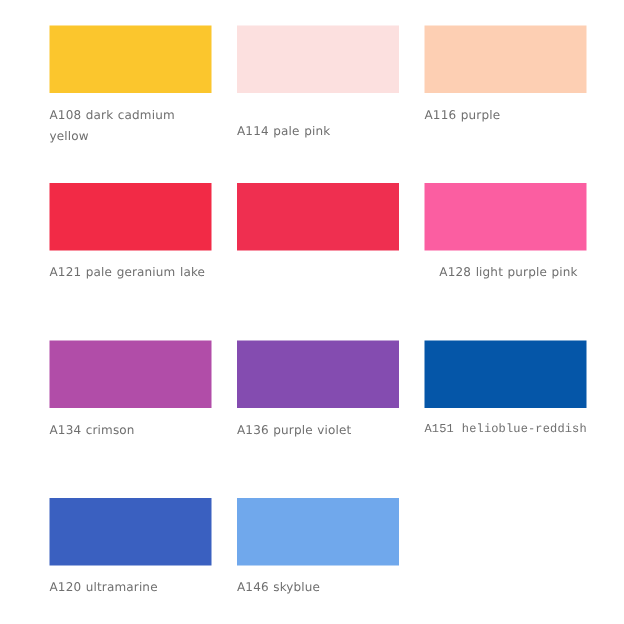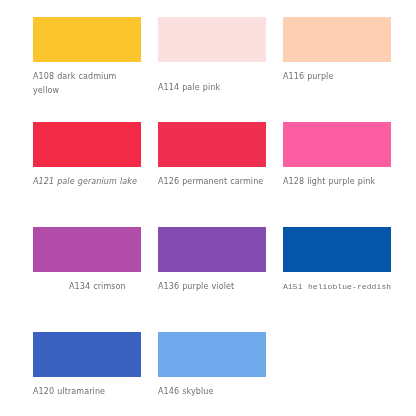--- a/index.html
+++ b/index.html
@@ -60,33 +60,32 @@
     <div class="swatch-cell">
       <div class="swatch-chip" style="background-color: rgb(252, 224, 223);"></div>
       <div class="swatch-label" style="color: rgb(111, 111, 111); margin-top: 19px;">A114 pale pink</div>
     </div>
     <div class="swatch-cell">
       <div class="swatch-chip" style="background-color: rgb(253, 207, 179);"></div>
       <div class="swatch-label" style="color: rgb(111, 111, 111);">A116 purple</div>
     </div>
     <div class="swatch-cell">
       <div class="swatch-chip" style="background-color: rgb(242, 42, 70);"></div>
-      <div class="swatch-label" style="color: rgb(111, 111, 111); font-style: italic;">A121 pale geranium lake</div>
+      <div class="swatch-label" style="color: rgb(111, 111, 111);">A121 pale geranium lake</div>
     </div>
     <div class="swatch-cell">
       <div class="swatch-chip" style="background-color: rgb(239, 47, 80);"></div>
-      <div class="swatch-label" style="color: rgb(111, 111, 111);">A126 permanent carmine</div>
     </div>
     <div class="swatch-cell">
       <div class="swatch-chip" style="background-color: rgb(251, 94, 161);"></div>
-      <div class="swatch-label" style="color: rgb(111, 111, 111);">A128 light purple pink</div>
+      <div class="swatch-label" style="color: rgb(111, 111, 111); text-align: center;">A128 light purple pink</div>
     </div>
     <div class="swatch-cell">
       <div class="swatch-chip" style="background-color: rgb(177, 77, 168);"></div>
-      <div class="swatch-label" style="color: rgb(111, 111, 111); margin-left: 36px;">A134 crimson</div>
+      <div class="swatch-label" style="color: rgb(111, 111, 111);">A134 crimson</div>
     </div>
     <div class="swatch-cell">
       <div class="swatch-chip" style="background-color: rgb(132, 76, 176);"></div>
       <div class="swatch-label" style="color: rgb(111, 111, 111);">A136 purple violet</div>
     </div>
     <div class="swatch-cell">
       <div class="swatch-chip" style="background-color: rgb(5, 86, 168);"></div>
       <div class="swatch-label" style="color: rgb(111, 111, 111); font-family: Liberation Mono, monospace;">A151 helioblue-reddish</div>
     </div>
     <div class="swatch-cell">

